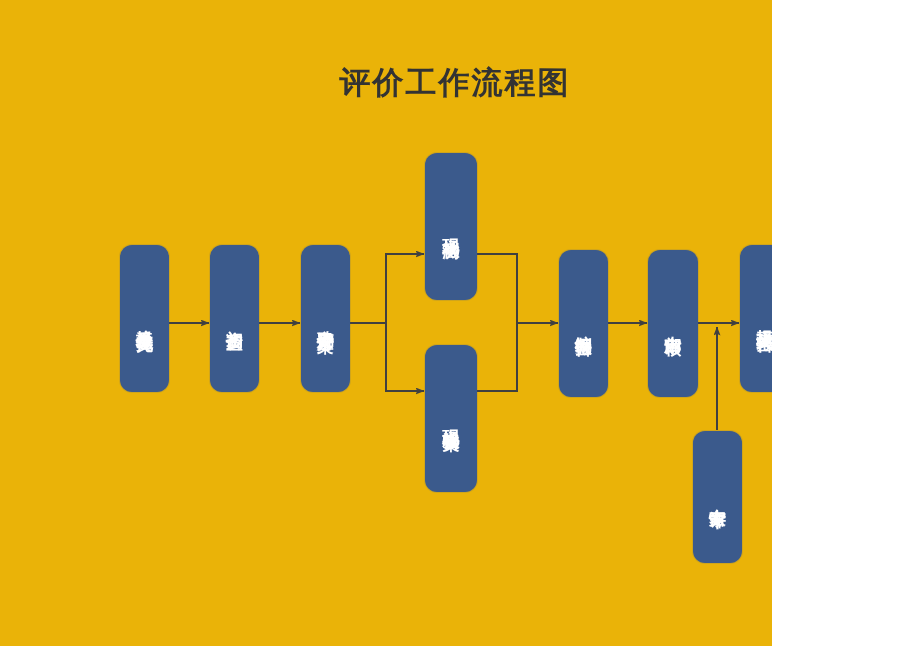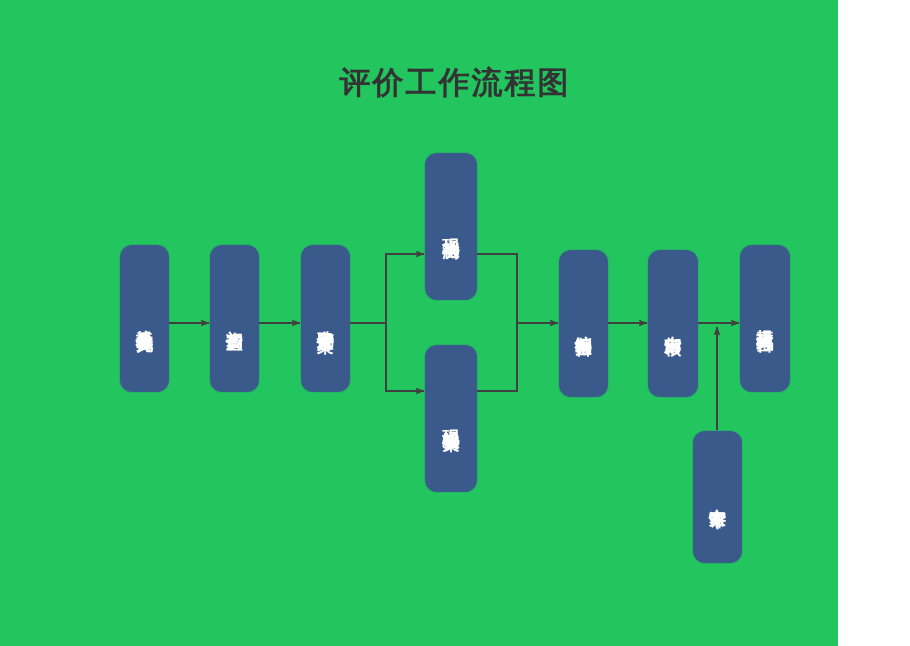--- a/index.html
+++ b/index.html
@@ -5,23 +5,23 @@
   html, body {
     margin: 0;
     padding: 0;
     background: #ffffff;
   }
   body {
     font-family: "DejaVu Sans", "Liberation Sans", sans-serif;
   }
   #canvas {
     position: relative;
-    width: 838px;
+    width: 772px;
     height: 646px;
-    background: #22c55e;
+    background: #eab308;
     overflow: hidden;
   }
   #title {
     position: absolute;
     left: 0;
     top: 62px;
     width: 910px;
     text-align: center;
     font-size: 31px;
     font-weight: bold;

